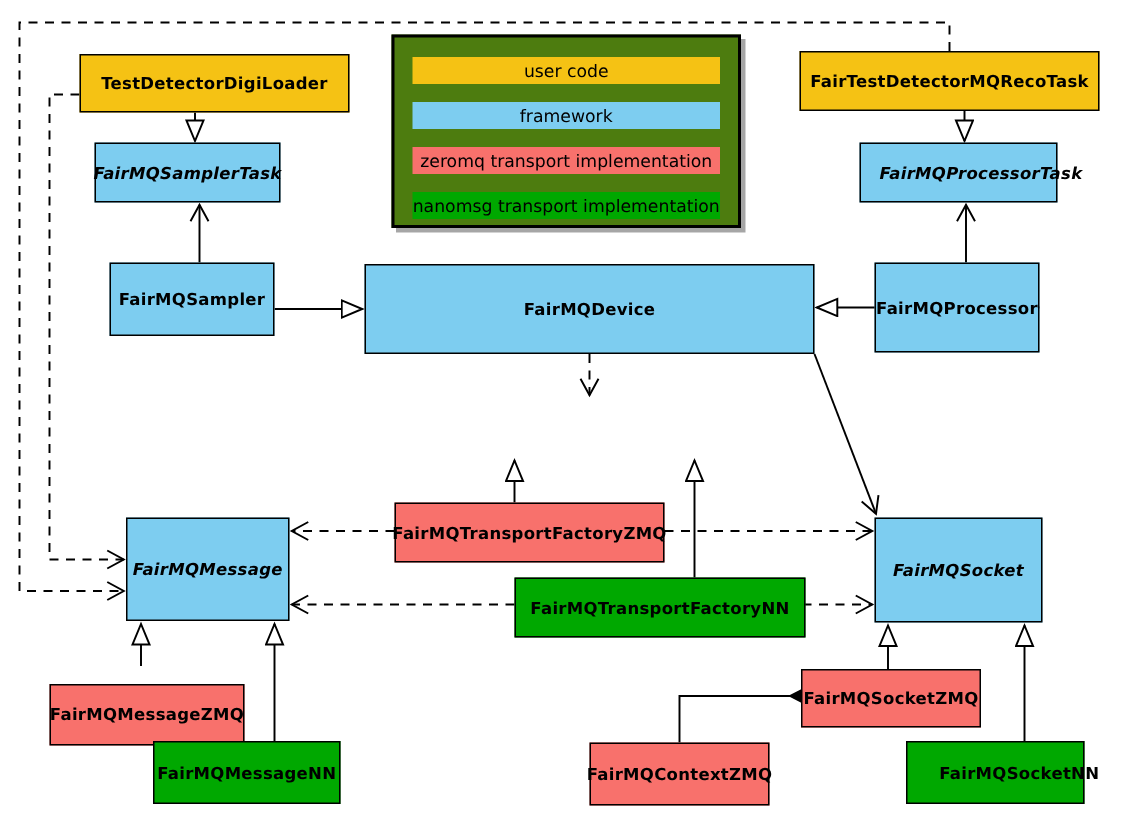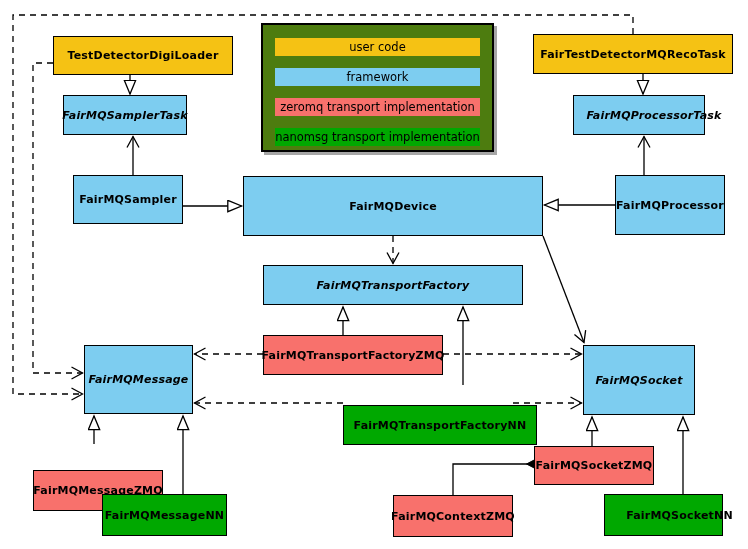--- a/index.html
+++ b/index.html
@@ -27,27 +27,27 @@
   .red{background:#F8716C;}
   .green{background:#00A800;}
 
   
   #n-tddl    {left:53px;  top:36px;  width:180px; height:39px;}
   #n-ftdmrt  {left:533px; top:34px;  width:200px; height:40px;}
   #n-smptask {left:63px;  top:95px;  width:124px; height:40px;}
   #n-proctask{left:573px; top:95px;  width:132px; height:40px;padding-left:30px;}
   #n-sampler {left:73px;  top:175px; width:110px; height:49px;}
   #n-device  {left:243px; top:176px; width:300px; height:60px;}
-  #n-processor{left:583px;top:175px; width:110px; height:60px;margin-left:32px;}
+  #n-processor{left:583px;top:175px; width:110px; height:60px;}
   #n-factory {left:263px; top:265px; width:260px; height:40px;}
   #n-factzmq {left:263px; top:335px; width:180px; height:40px;}
-  #n-factnn  {left:343px; top:385px; width:194px; height:40px;margin-top:20px;}
+  #n-factnn  {left:343px; top:385px; width:194px; height:40px;}
   #n-message {left:84px;  top:345px; width:109px; height:69px;}
   #n-socket  {left:583px; top:345px; width:112px; height:70px;}
-  #n-msgzmq  {left:33px;  top:470px; width:130px; height:41px;}
+  #n-msgzmq  {left:33px;  top:456px; width:130px; height:41px;}
   #n-msgnn   {left:102px; top:494px; width:125px; height:42px;}
   #n-sockzmq {left:534px; top:446px; width:120px; height:39px;}
   #n-socknn  {left:604px; top:494px; width:119px; height:42px;padding-left:32px;}
   #n-ctxzmq  {left:393px; top:495px; width:120px; height:42px;}
 
   
   #legend{
     position:absolute;left:261px;top:23px;width:233px;height:129px;
     box-sizing:border-box;background:#4d7c0f;border:2px solid #000;
     box-shadow:3px 3px 0 rgba(0,0,0,.35);
@@ -115,21 +115,20 @@
     <div class="lbar green">nanomsg transport implementation</div>
   </div>
 
   <div class="node yellow" id="n-tddl">TestDetectorDigiLoader</div>
   <div class="node yellow" id="n-ftdmrt">FairTestDetectorMQRecoTask</div>
   <div class="node blue abstract" id="n-smptask">FairMQSamplerTask</div>
   <div class="node blue abstract" id="n-proctask">FairMQProcessorTask</div>
   <div class="node blue" id="n-sampler">FairMQSampler</div>
   <div class="node blue" id="n-device">FairMQDevice</div>
   <div class="node blue" id="n-processor">FairMQProcessor</div>
-  <div class="node blue abstract" id="n-factory">FairMQTransportFactory</div>
   <div class="node red" id="n-factzmq">FairMQTransportFactoryZMQ</div>
   <div class="node green" id="n-factnn">FairMQTransportFactoryNN</div>
   <div class="node blue abstract" id="n-message">FairMQMessage</div>
   <div class="node blue abstract" id="n-socket">FairMQSocket</div>
   <div class="node red" id="n-msgzmq">FairMQMessageZMQ</div>
   <div class="node green" id="n-msgnn">FairMQMessageNN</div>
   <div class="node red" id="n-sockzmq">FairMQSocketZMQ</div>
   <div class="node green" id="n-socknn">FairMQSocketNN</div>
   <div class="node red" id="n-ctxzmq">FairMQContextZMQ</div>
 

